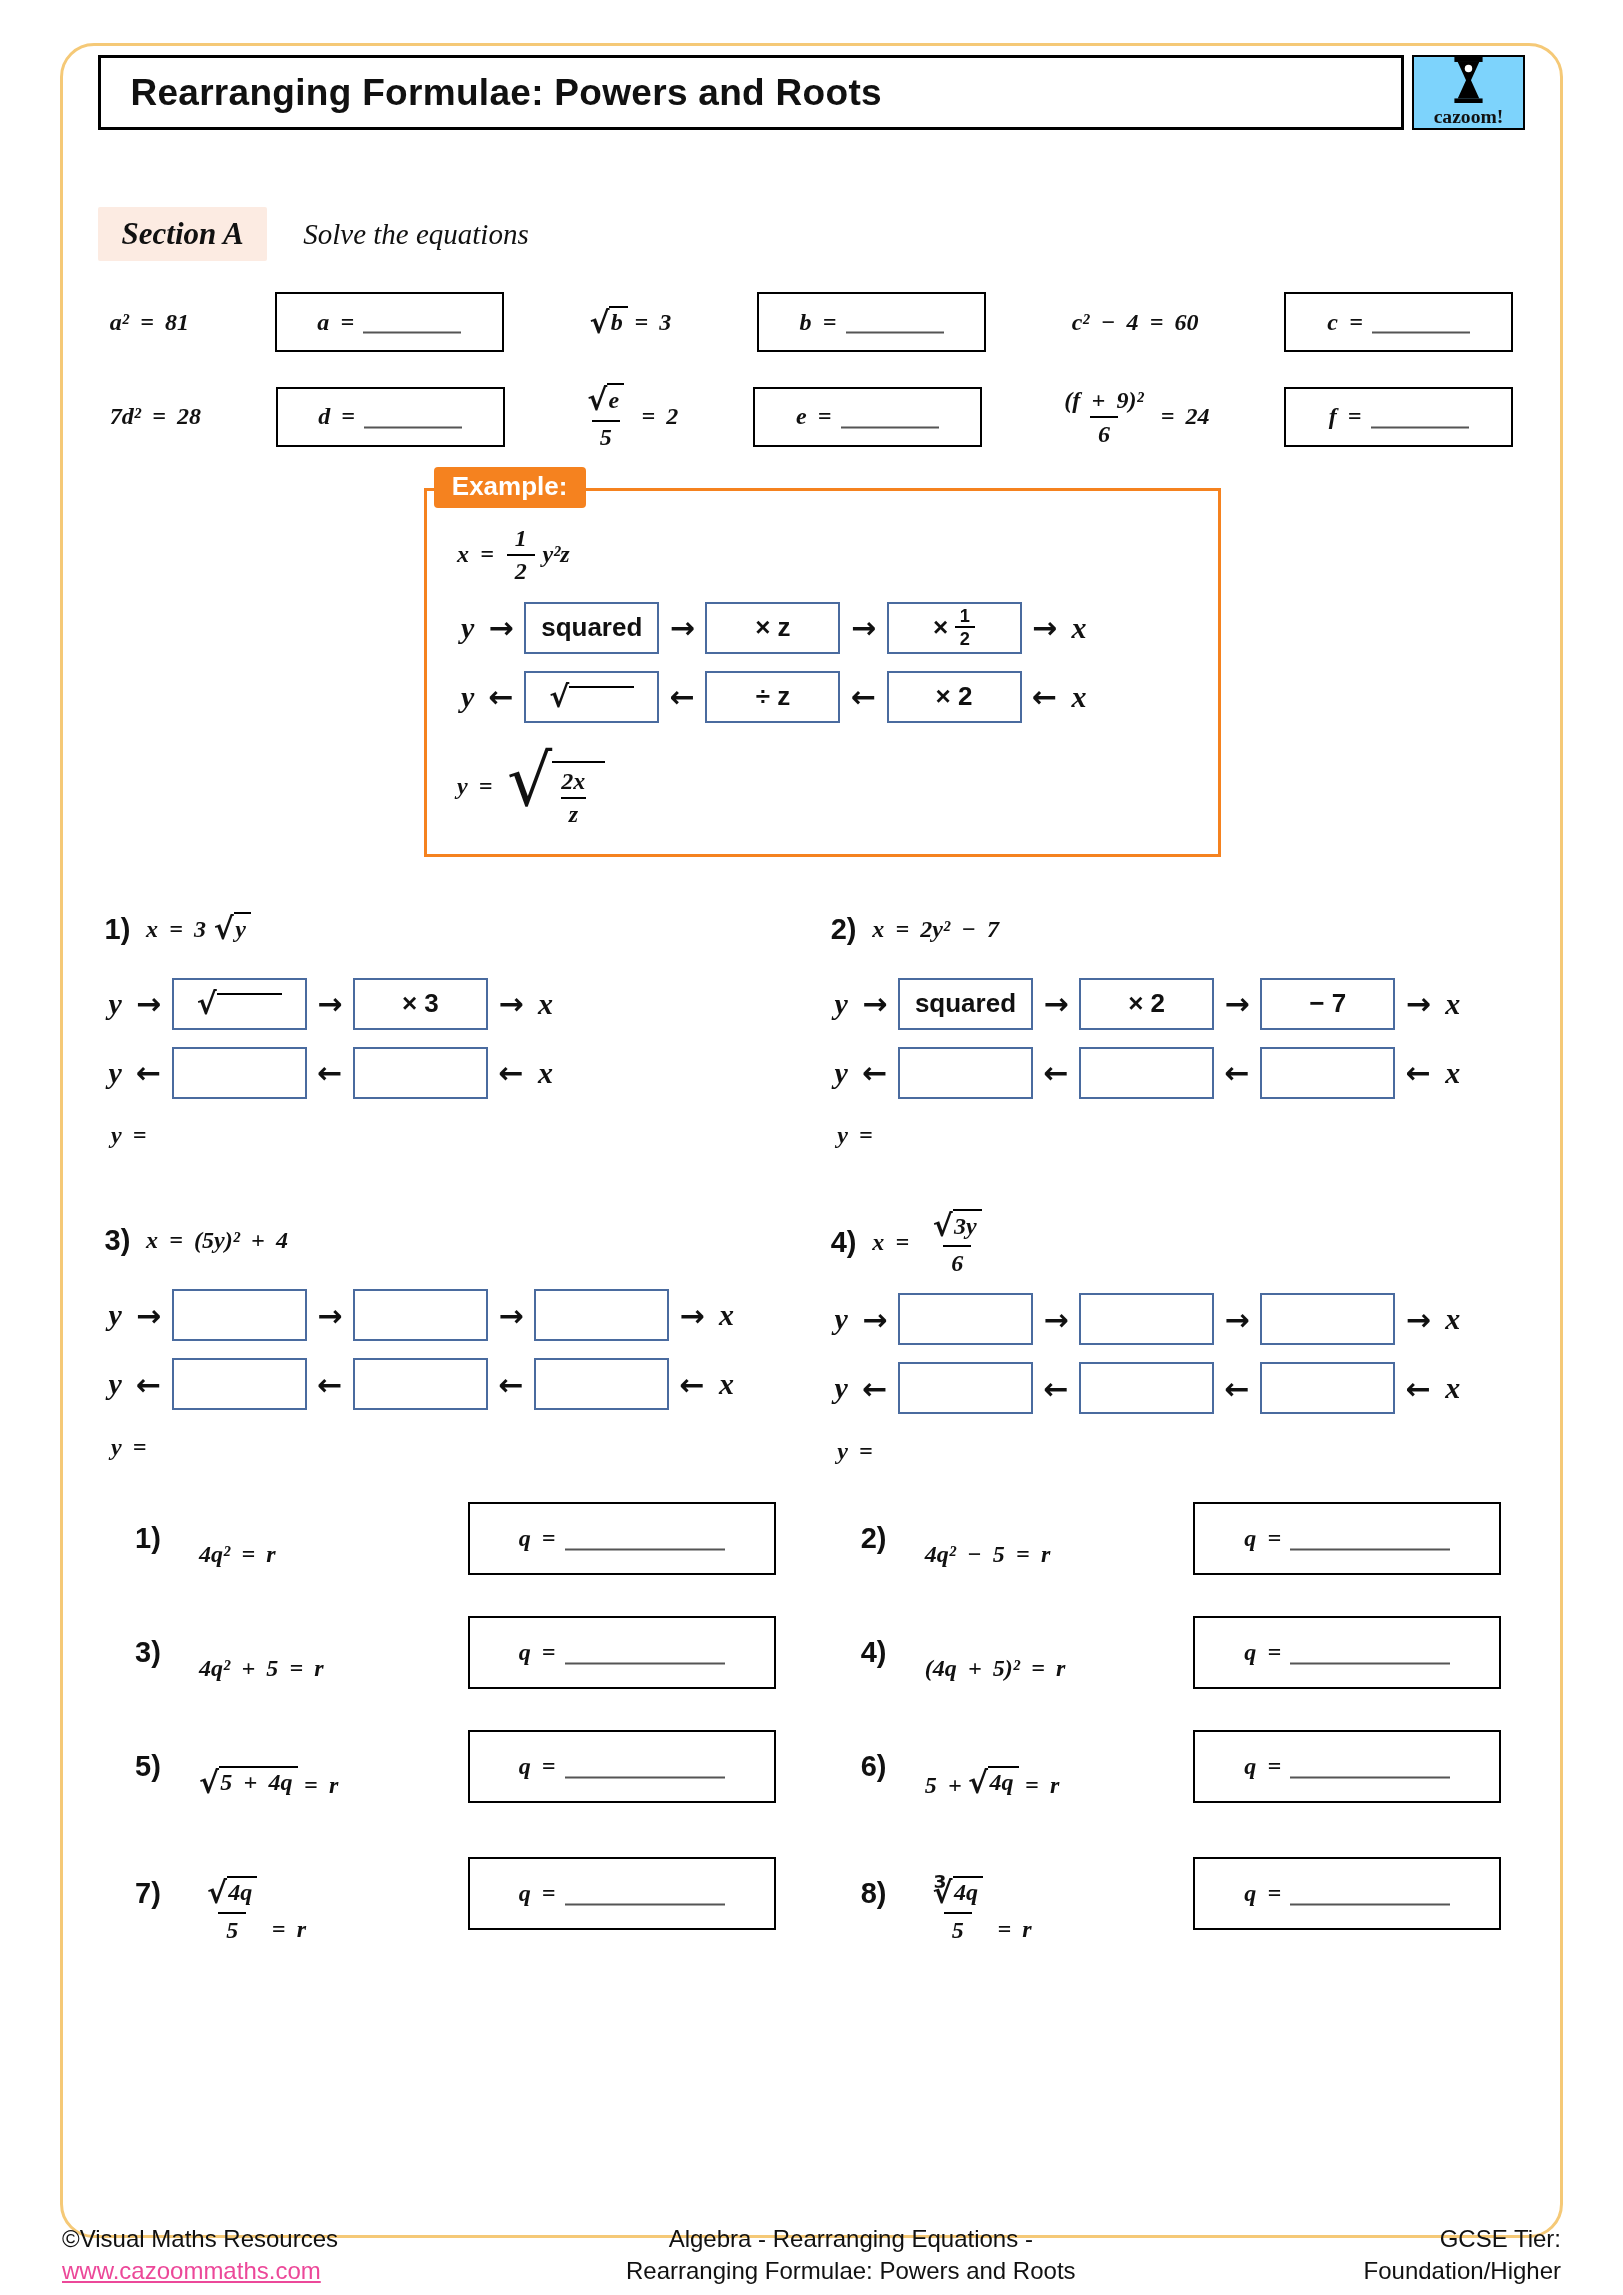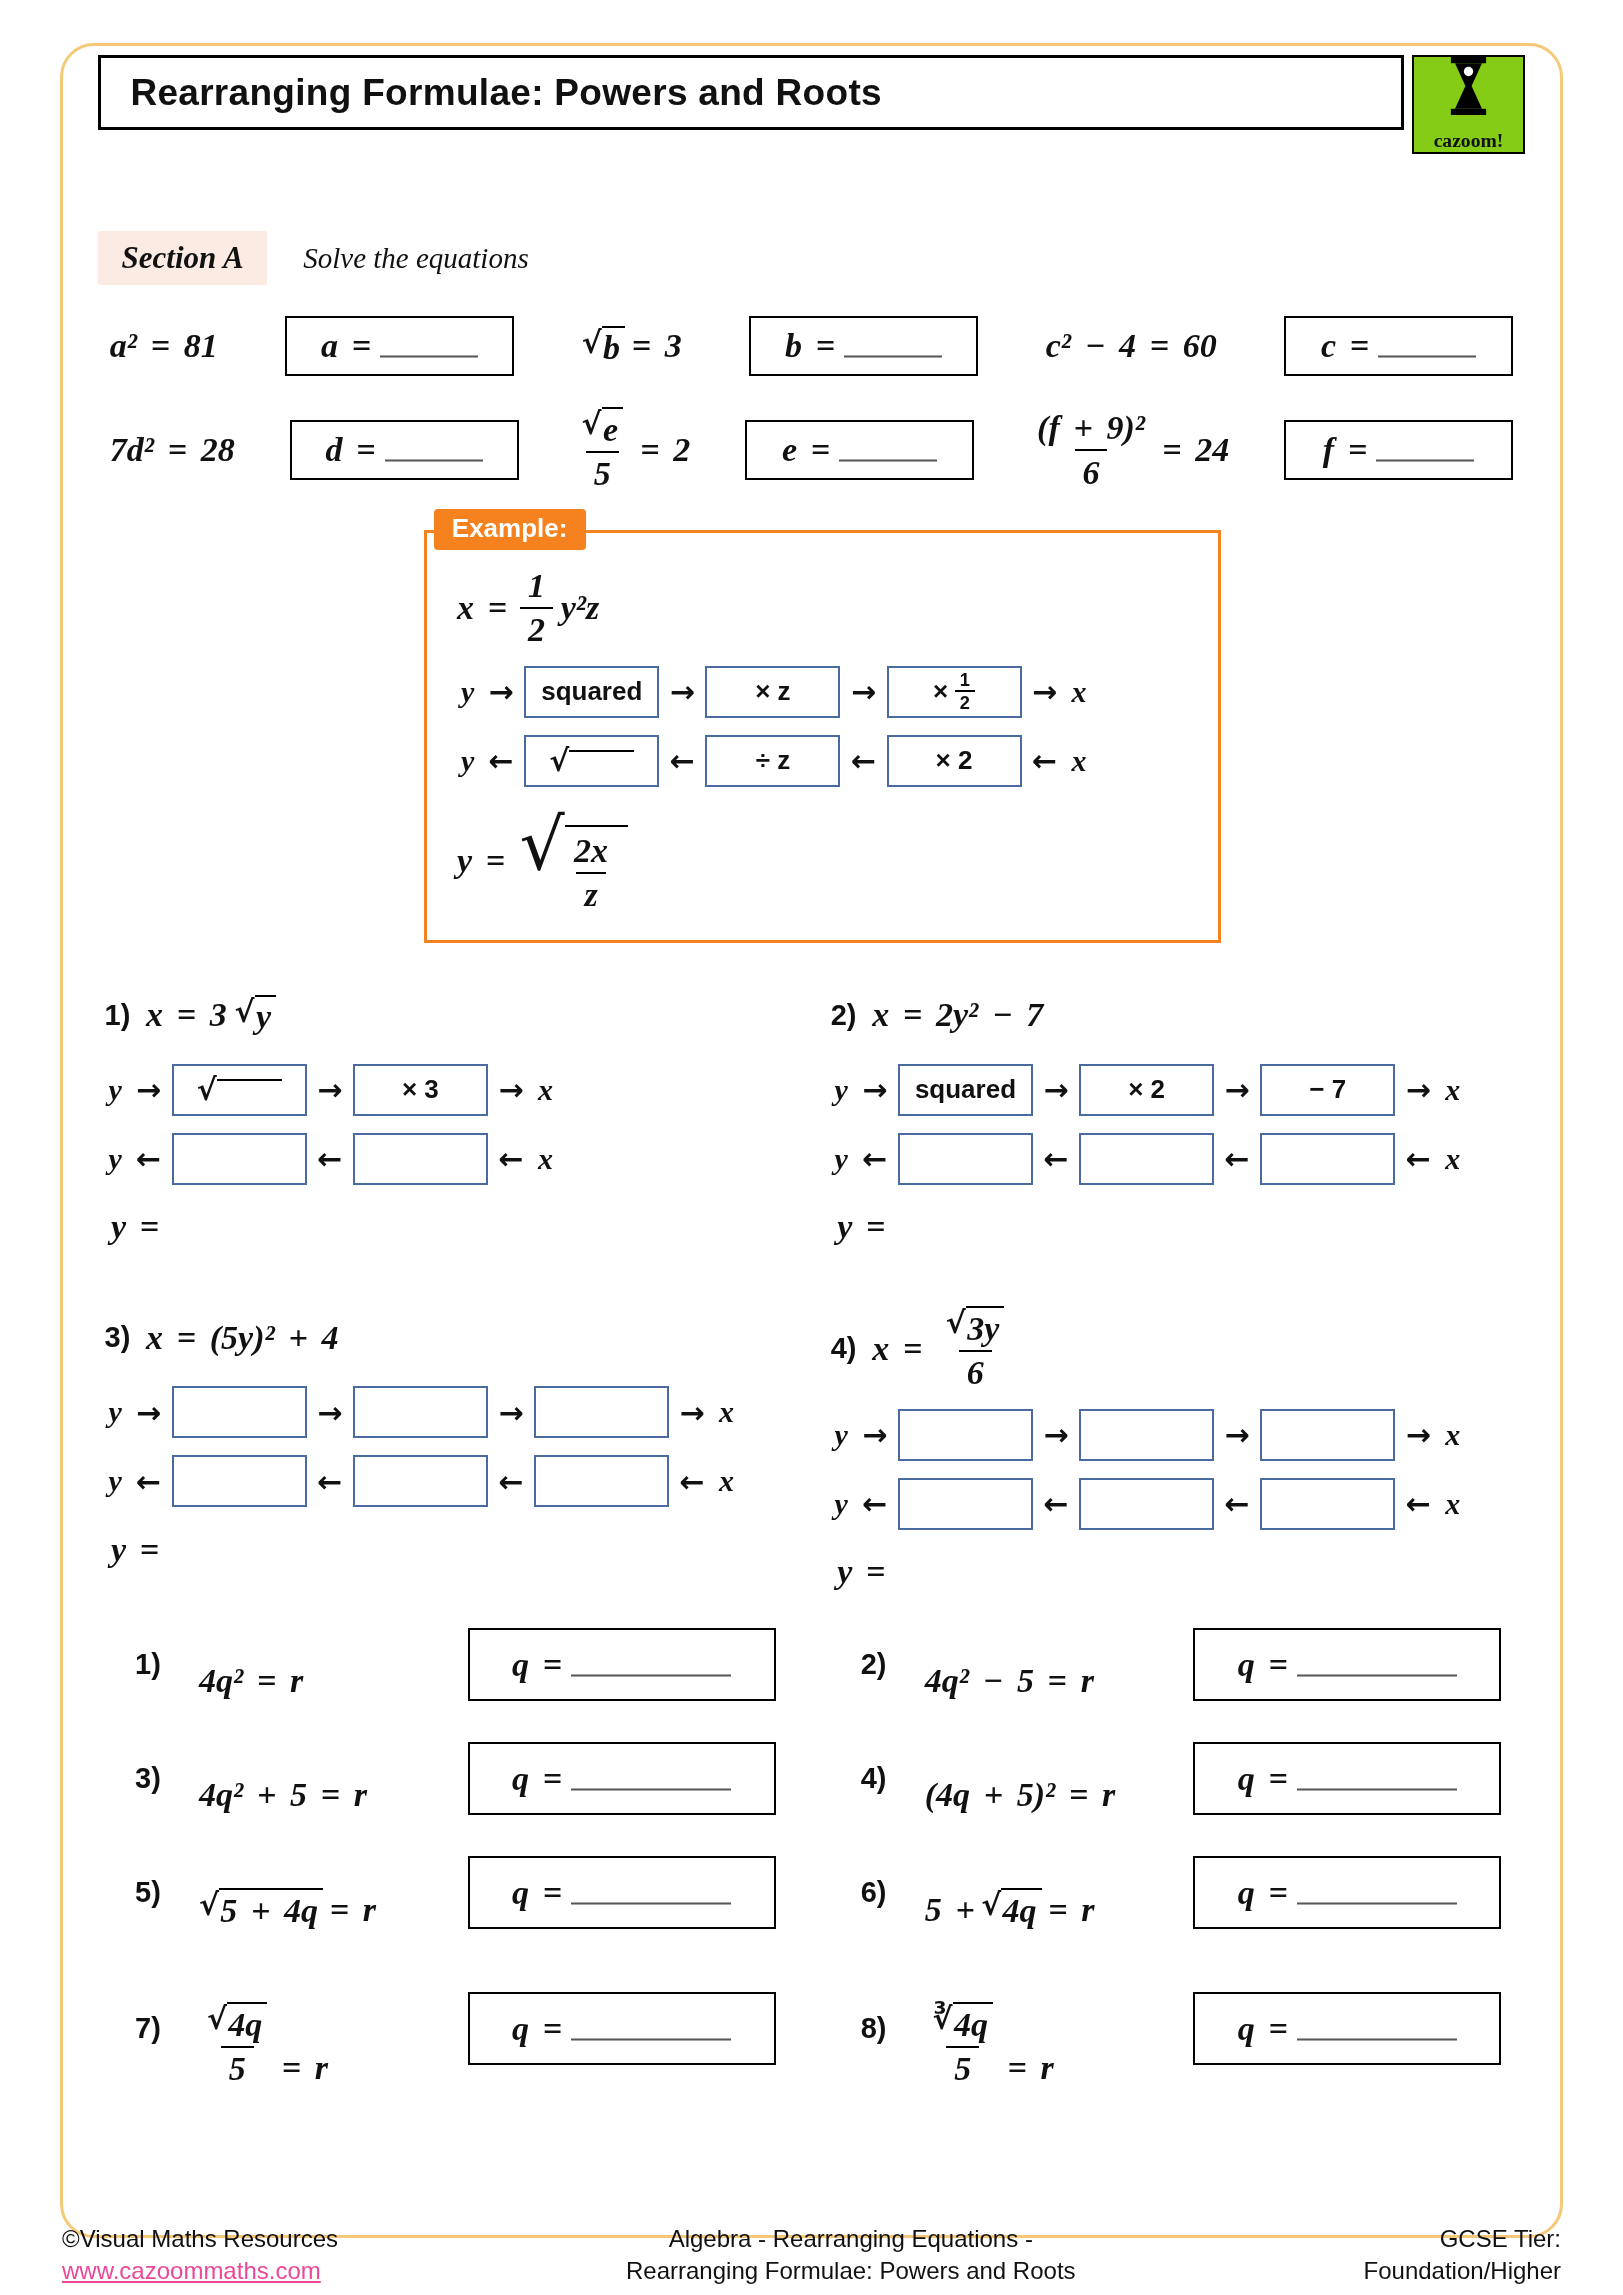--- a/index.html
+++ b/index.html
@@ -22,43 +22,43 @@
 
   
   .header-row { display: flex; align-items: flex-start; }
   .title-box {
     flex: 1; height: 75px; border: 3.3px solid #000;
     display: flex; align-items: center; padding-left: 29.4px;
     background: #fff;
   }
   .title-box h1 { font-size: 37px; font-weight: bold; letter-spacing: 0.3px; }
   .logo-box {
-    width: 113px; height: 99px; border: 2.6px solid #000; margin-left: 7.9px;
-    display: flex; flex-direction: column; align-items: center; justify-content: space-between;
-    background: #84cc16;
+    width: 113px; height: 75px; border: 2.6px solid #000; margin-left: 7.9px;
+    display: flex; flex-direction: column; align-items: center; justify-content: flex-end;
+    background: #7dd3fc;
   }
   .brand { font-family: "Liberation Serif", serif; font-weight: bold; font-size: 19.6px; margin-top: 2.6px; }
 
   
   .section-head { display: flex; align-items: flex-start; margin-top: 77px; }
   .section-pill {
     background: #fcebe2; border-radius: 2px;
     font-family: "Liberation Serif", serif; font-style: italic; font-weight: bold;
     font-size: 31px; padding: 9.2px 23.6px; white-space: nowrap;
   }
   .section-instruction {
     margin-left: 36px; padding-top: 9.2px;
     font-family: "Liberation Serif", serif; font-style: italic; font-size: 29px; line-height: 1.25;
   }
   .section-instruction .q-bold { font-weight: bold; }
 
   
   .math {
     font-family: "Liberation Serif", serif; font-style: italic; font-weight: bold;
-    font-size: 34px; word-spacing: 5.2px; white-space: nowrap;
+    font-size: 24px; word-spacing: 5.2px; white-space: nowrap;
   }
   .sqrt { display: inline-flex; align-items: flex-start; }
   .rsign { font-family: "DejaVu Sans", sans-serif; font-style: normal; font-weight: bold; font-size: 30px; line-height: 1.12; }
   .vinc { border-top: 2.6px solid #000; padding: 1.3px 5.2px 0 1.3px; line-height: 1.1; }
   .vline { width: 65px; border-top: 2.6px solid #000; margin-top: 6.5px; display: inline-block; }
   .frac { display: inline-flex; flex-direction: column; align-items: center; vertical-align: middle; line-height: 1.1; }
   .fr-num { padding: 0 7.9px 2.6px; }
   .fr-den { border-top: 2.6px solid #000; padding: 2.6px 7.9px 0; }
   .frac.sm .fr-num, .frac.sm .fr-den { font-size: 18.3px; padding: 0 5.2px; }
   .frac.sm .fr-den { border-top: 2px solid #000; padding-top: 1.3px; }

